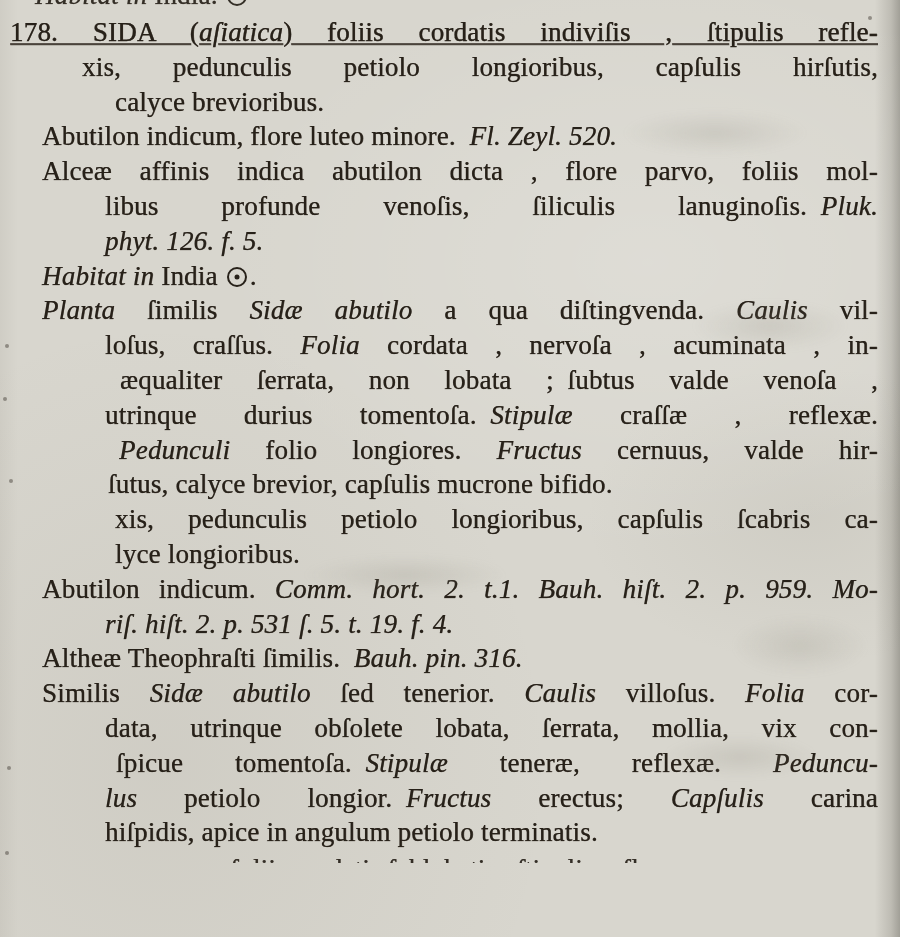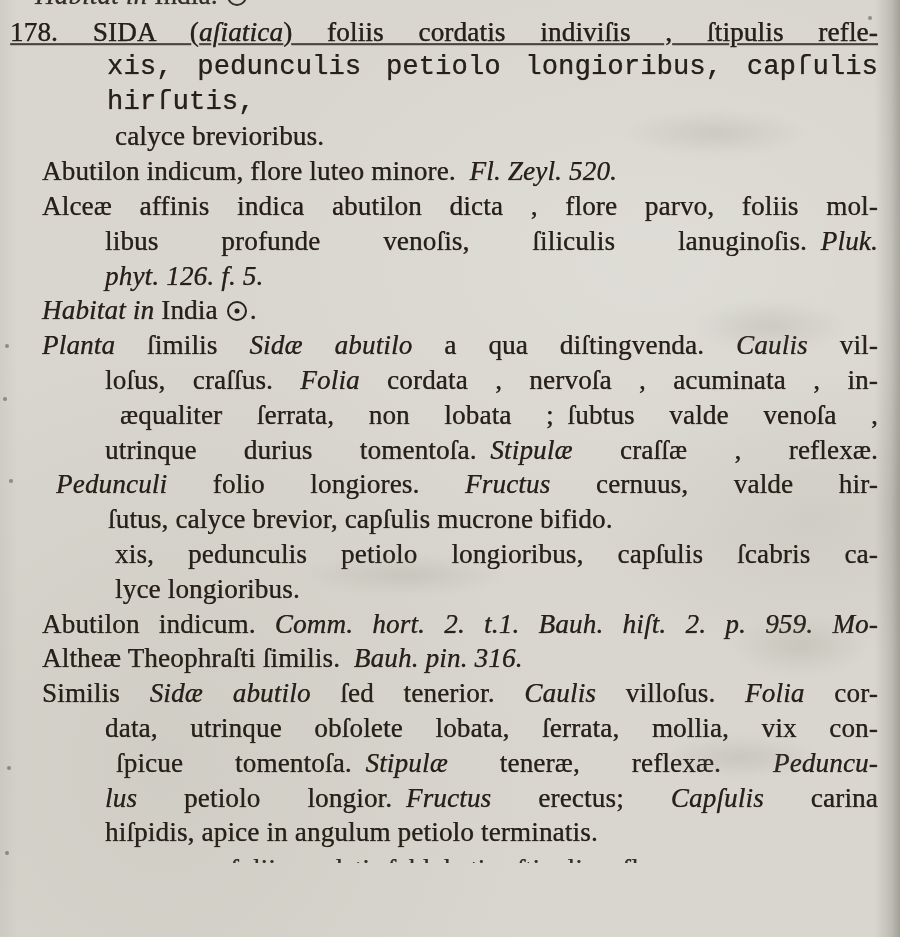--- a/index.html
+++ b/index.html
@@ -63,36 +63,37 @@
 </style>
 </head>
 <body>
 
 <div class="paper">
   <div class="page-text">
       <div class="clipT">
         <div class="line" style="margin-left: 25px;"><span class="it">Habitat in</span><span class="rm"> India. </span><span class="sun"></span></div>
       </div>
       <div class="line just" style="margin-left: 0px; text-decoration: underline;"><span class="rm">178. SIDA (</span><span class="it">aſiatica</span><span class="rm">) foliis cordatis indiviſis , ſtipulis refle-</span></div>
-      <div class="line just" style="margin-left: 97px; font-family: Liberation Mono, monospace;"><span class="rm">xis, pedunculis petiolo longioribus, capſulis hirſutis,</span></div>
+      <div class="line just" style="margin-left: 72px;"><span class="rm">xis, pedunculis petiolo longioribus, capſulis hirſutis,</span></div>
       <div class="line" style="margin-left: 105px;"><span class="rm">calyce brevioribus.</span></div>
       <div class="line" style="margin-left: 32px;"><span class="rm">Abutilon indicum, flore luteo minore. </span><span class="it">Fl. Zeyl. 520.</span></div>
       <div class="line just" style="margin-left: 32px;"><span class="rm">Alceæ affinis indica abutilon dicta , flore parvo, foliis mol-</span></div>
       <div class="line just" style="margin-left: 95px;"><span class="rm">libus profunde venoſis, ſiliculis lanuginoſis. </span><span class="it">Pluk.</span></div>
       <div class="line" style="margin-left: 95px;"><span class="it">phyt. 126. f. 5.</span></div>
       <div class="line" style="margin-left: 32px;"><span class="it">Habitat in</span><span class="rm"> India </span><span class="sun"></span><span class="rm">.</span></div>
       <div class="line just" style="margin-left: 32px;"><span class="it">Planta</span><span class="rm"> ſimilis </span><span class="it">Sidæ abutilo</span><span class="rm"> a qua diſtingvenda. </span><span class="it">Caulis</span><span class="rm"> vil-</span></div>
       <div class="line just" style="margin-left: 95px;"><span class="rm">loſus, craſſus. </span><span class="it">Folia</span><span class="rm"> cordata , nervoſa , acuminata , in-</span></div>
       <div class="line just" style="margin-left: 110px;"><span class="rm">æqualiter ſerrata, non lobata ; ſubtus valde venoſa ,</span></div>
       <div class="line just" style="margin-left: 95px;"><span class="rm">utrinque durius tomentoſa. </span><span class="it">Stipulæ</span><span class="rm"> craſſæ , reflexæ.</span></div>
-      <div class="line just" style="margin-left: 46px;"><span class="it">Pedunculi</span><span class="rm"> folio longiores. </span><span class="it">Fructus</span><span class="rm"> cernuus, valde hir-</span></div>
+      <div class="line just" style="margin-left: 109px;"><span class="it">Pedunculi</span><span class="rm"> folio longiores. </span><span class="it">Fructus</span><span class="rm"> cernuus, valde hir-</span></div>
       <div class="line" style="margin-left: 98px;"><span class="rm">ſutus, calyce brevior, capſulis mucrone bifido.</span></div>
       <div class="line just" style="margin-left: 105px;"><span class="rm">xis, pedunculis petiolo longioribus, capſulis ſcabris ca-</span></div>
       <div class="line" style="margin-left: 105px;"><span class="rm">lyce longioribus.</span></div>
       <div class="line just" style="margin-left: 32px;"><span class="rm">Abutilon indicum. </span><span class="it">Comm. hort. 2. t.1. Bauh. hiſt. 2. p. 959. Mo-</span></div>
+      <div class="line" style="margin-left: 95px;"><span class="it">riſ. hiſt. 2. p. 531 ſ. 5. t. 19. f. 4.</span></div>
       <div class="line" style="margin-left: 32px;"><span class="rm">Altheæ Theophraſti ſimilis. </span><span class="it">Bauh. pin. 316.</span></div>
       <div class="line just" style="margin-left: 32px;"><span class="rm">Similis </span><span class="it">Sidæ abutilo</span><span class="rm"> ſed tenerior. </span><span class="it">Caulis</span><span class="rm"> villoſus. </span><span class="it">Folia</span><span class="rm"> cor-</span></div>
       <div class="line just" style="margin-left: 95px;"><span class="rm">data, utrinque obſolete lobata, ſerrata, mollia, vix con-</span></div>
       <div class="line just" style="margin-left: 106px;"><span class="rm">ſpicue tomentoſa. </span><span class="it">Stipulæ</span><span class="rm"> teneræ, reflexæ. </span><span class="it">Peduncu-</span></div>
       <div class="line just" style="margin-left: 95px;"><span class="it">lus</span><span class="rm"> petiolo longior. </span><span class="it">Fructus</span><span class="rm"> erectus; </span><span class="it">Capſulis</span><span class="rm"> carina</span></div>
       <div class="line" style="margin-left: 95px;"><span class="rm">hiſpidis, apice in angulum petiolo terminatis.</span></div>
       <div class="clipB">
         <div class="line" style="margin-left: 220px;"><span class="rm">foliis cordatis ſublobatis , ſtipulis refle-</span></div>
       </div>
     </div>

